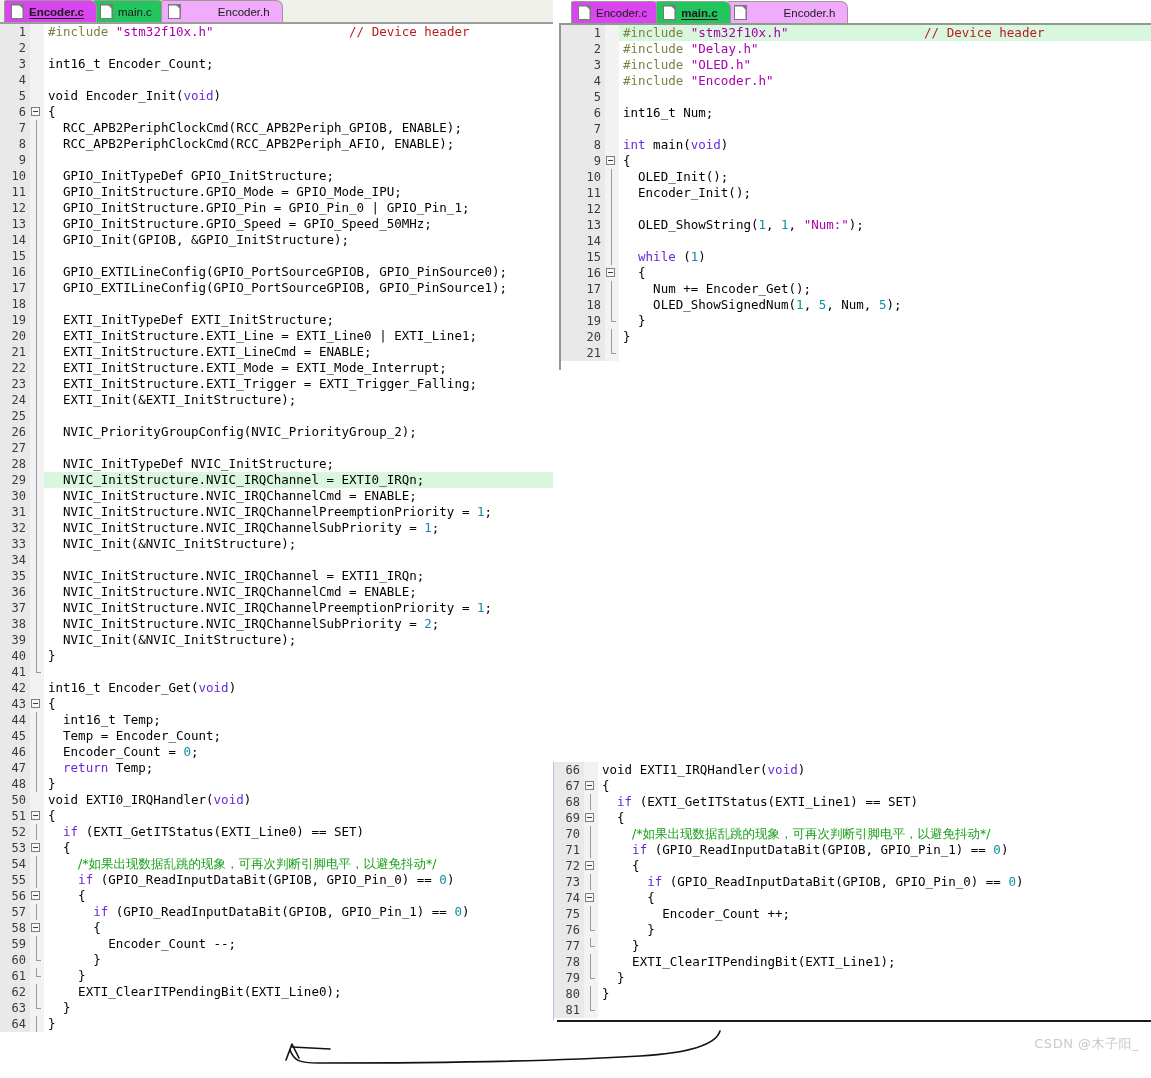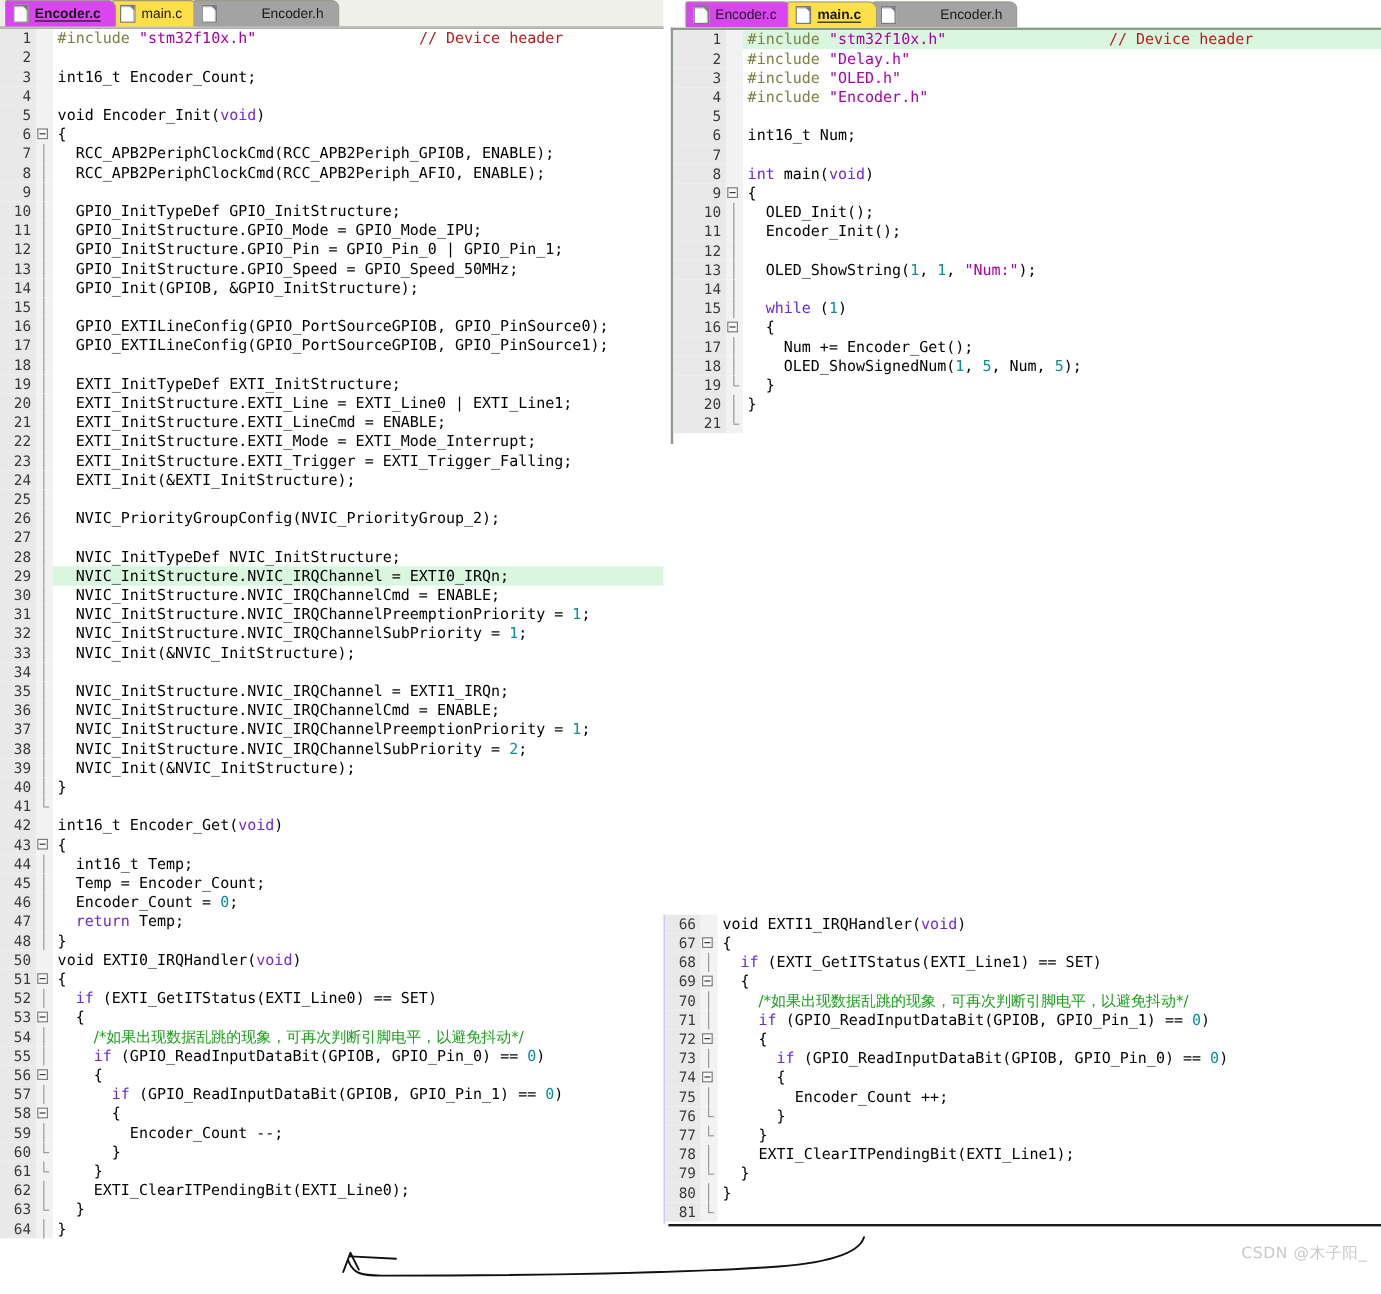--- a/index.html
+++ b/index.html
@@ -33,22 +33,22 @@
     font-family:"Liberation Sans",sans-serif;
     font-size:11.5px;
     color:#1a1a1a;
     border:1px solid #9a9a8e;
     border-bottom:none;
     border-radius:2px 7px 0 0;
     margin-right:-4px;
     position:relative;
   }
   .tab.c-yellow{background:#d946ef;}
-  .tab.c-green{background:#fde047;align-items:center;}
-  .tab.c-pink{background:#a3a3a3;gap:37px;}
+  .tab.c-green{background:#22c55e;align-items:center;}
+  .tab.c-pink{background:#f0abfc;gap:37px;}
   .tab.active{z-index:5;}
   .tab.active .tab-label{font-weight:bold;text-decoration:underline;text-underline-offset:2px;}
   .tab .tab-label{white-space:nowrap;}
 
   .file-icon{
     width:11px;height:13px;
     background:#ffffff;
     border:1px solid #7a7a7a;
     position:relative;
     flex:0 0 auto;

